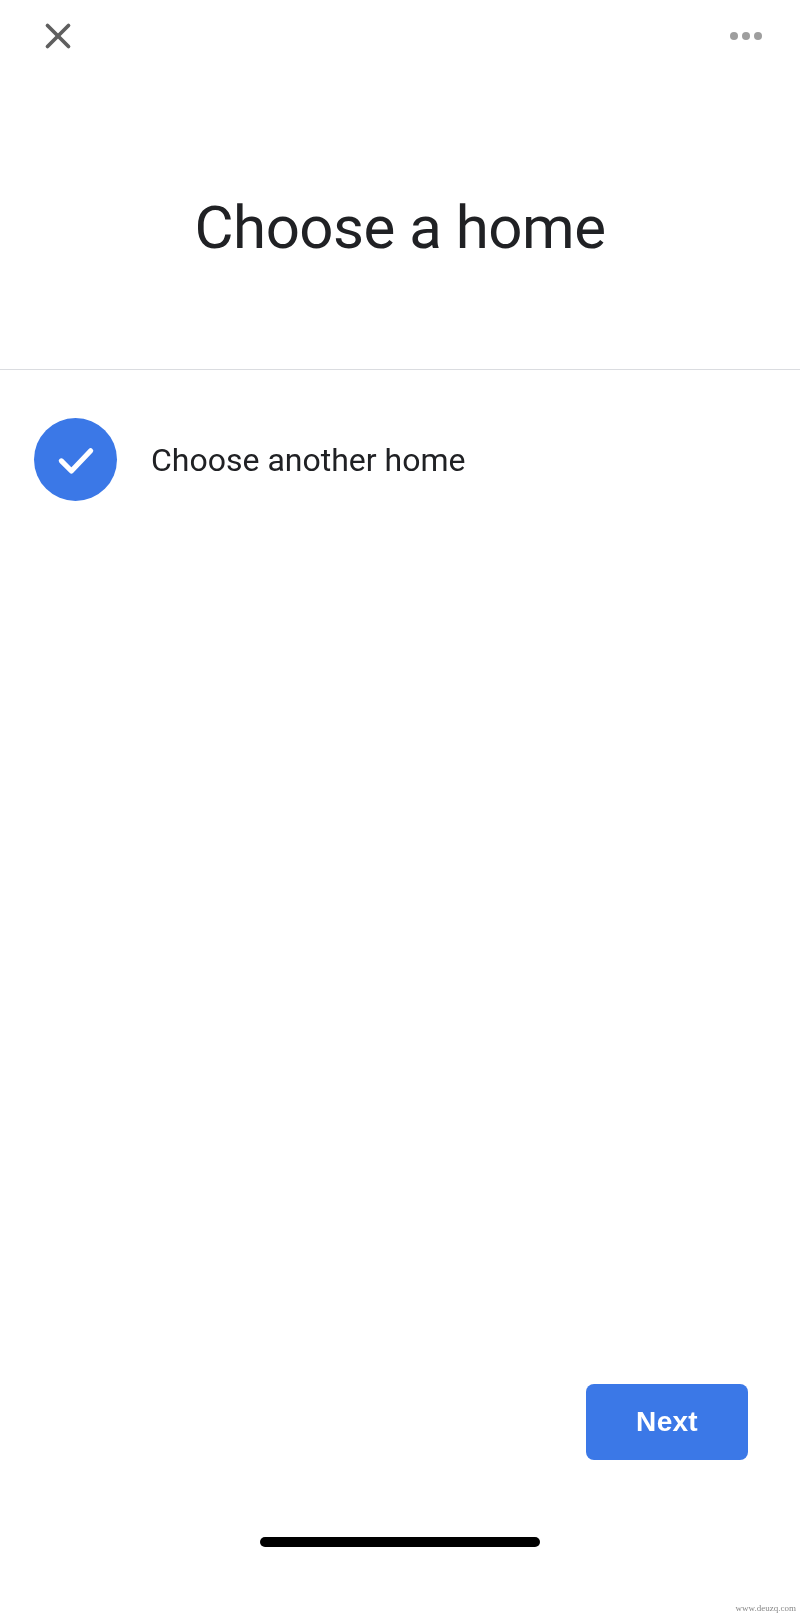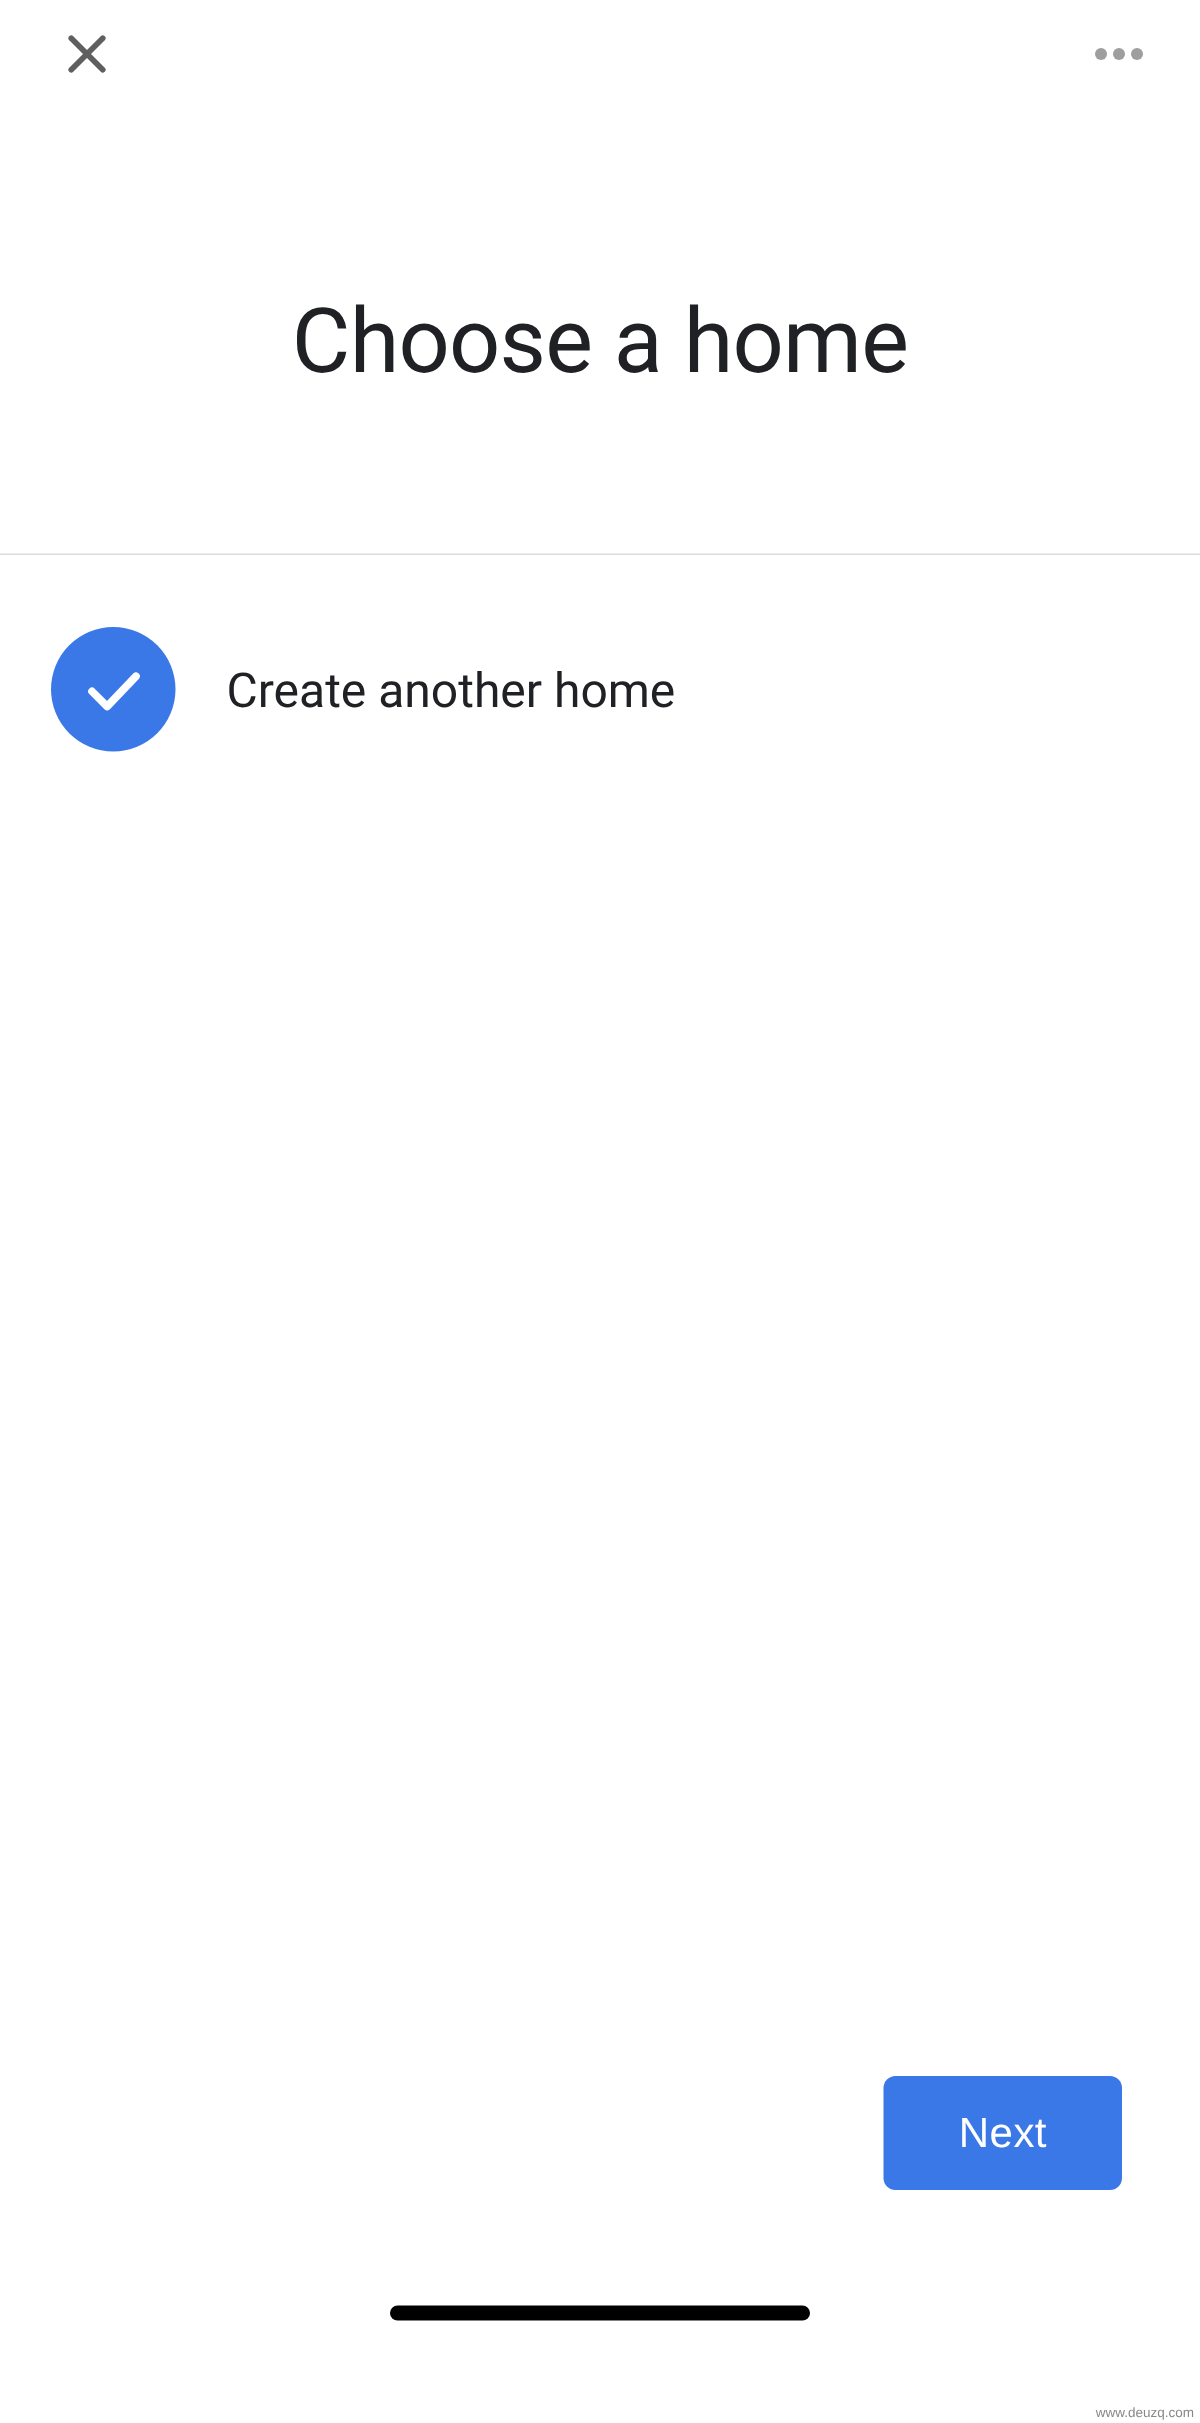--- a/index.html
+++ b/index.html
@@ -98,41 +98,41 @@
     .next-btn {
       position: absolute;
       bottom: 155px;
       right: 52px;
       background: #3b78e7;
       color: #ffffff;
       border: none;
       border-radius: 8px;
       padding: 22px 50px;
       font-size: 28px;
-      font-weight: 400;
+      font-weight: 700;
       cursor: pointer;
       letter-spacing: 0.3px;
     }
     .home-indicator {
       position: absolute;
       bottom: 68px;
       left: 50%;
       transform: translateX(-50%);
       width: 280px;
       height: 10px;
       background: #000000;
       border-radius: 5px;
     }
     .watermark {
       position: absolute;
       bottom: 2px;
       right: 4px;
       font-size: 9px;
       color: #888;
-      font-family: Liberation Sans, sans-serif;
+      font-family: Liberation Serif, serif;
     }
   </style>
 </head>
 <body>
 
 <div class="top-bar">
   <div class="close-btn">
     <svg viewBox="0 0 24 24" fill="none" stroke="#5f5f5f" stroke-width="2.5" stroke-linecap="round">
       <line x1="5" y1="5" x2="19" y2="19"></line>
       <line x1="19" y1="5" x2="5" y2="19"></line>
@@ -149,21 +149,21 @@
   <h1 class="title">Choose a home</h1>
 </div>
 
 <div class="list-section">
   <div class="list-item">
     <div class="check-circle">
       <svg viewBox="0 0 24 24" fill="none" stroke="#ffffff" stroke-width="2.8" stroke-linecap="round" stroke-linejoin="round">
         <polyline points="4 12.5 9.5 18 20 7"></polyline>
       </svg>
     </div>
-    <span class="list-label">Create another home</span>
+    <span class="list-label">Choose another home</span>
   </div>
 </div>
 
 <button class="next-btn">Next</button>
 
 <div class="home-indicator"></div>
 
 <div class="watermark">www.deuzq.com</div>
 
 </body></html>

